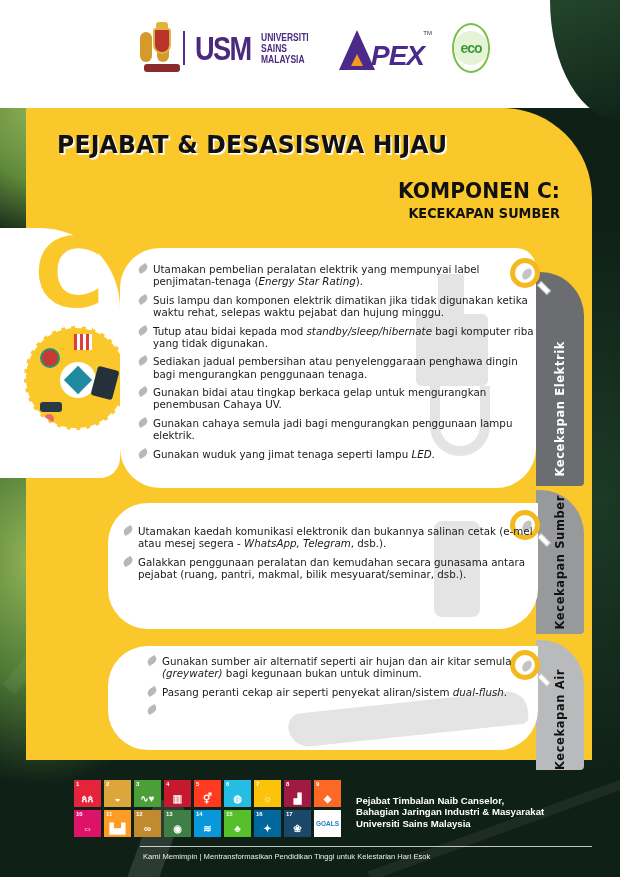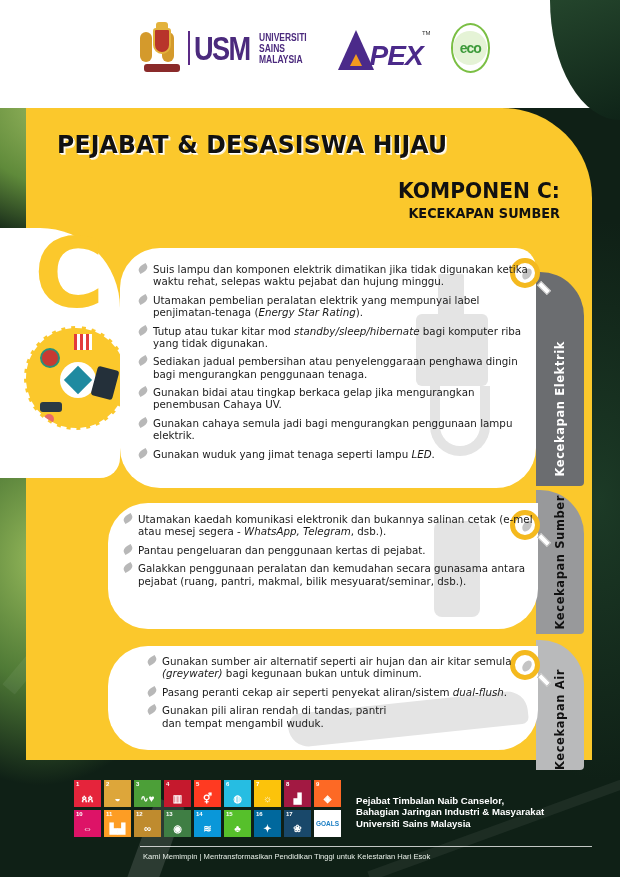--- a/index.html
+++ b/index.html
@@ -37,21 +37,21 @@
   .crest {
     width: 44px; height: 52px; position: relative;
   }
   .crest .shield { position:absolute; left:13px; top:6px; width:18px; height:26px; background:#b8342b; border-radius: 3px 3px 9px 9px; border:2px solid #e3b23c; }
   .crest .lion-l { position:absolute; left:0; top:10px; width:12px; height:30px; background:#d49a2c; border-radius:6px; }
   .crest .lion-r { position:absolute; right:0; top:10px; width:12px; height:30px; background:#d49a2c; border-radius:6px; }
   .crest .crown { position:absolute; left:16px; top:0; width:12px; height:8px; background:#e3b23c; border-radius:3px 3px 0 0; }
   .crest .ribbon { position:absolute; left:4px; bottom:2px; width:36px; height:8px; background:#8a2a2a; border-radius:3px; }
   .usm {
     display: flex; align-items: center; gap: 6px;
-    border-left: 2px solid #5b2a86; padding-left: 4px;
+    border-left: 2px solid #5b2a86; padding-left: 10px;
   }
   .usm-mark {
     font-family: "Liberation Sans", sans-serif; font-weight: 700;
     font-size: 34px; color: #4b2a7d; letter-spacing: -2px; line-height: 1;
     transform: scaleX(0.8); transform-origin: left;
   }
   .usm-text {
     font-family: "Liberation Sans", sans-serif; font-weight: 700;
     font-size: 10px; line-height: 11px; color: #4b2a7d; margin-left: -10px;
     transform: scaleX(0.85); transform-origin: left;
@@ -168,21 +168,21 @@
     position: relative; padding-left: 17px;
     font-family: "DejaVu Sans", sans-serif; font-size: 10.3px; line-height: 12.3px;
     color: #1a1a1a; margin-bottom: 6.2px;
     font-weight: 500;
   }
   .blist li .bullet {
     position: absolute; left: 2px; top: 2px; width: 10px; height: 7px;
     background: #b8b8b8; border-radius: 60% 0 60% 0; transform: rotate(-30deg);
   }
   .blist-1 { left: 136px; top: 263px; width: 400px; }
-  .blist-2 { left: 121px; top: 513px; width: 420px; }
+  .blist-2 { left: 121px; top: 525px; width: 420px; }
   .blist-3 { left: 145px; top: 655px; width: 410px; }
   .blist em { font-style: italic; }
 
   
   .sdg-grid {
     position: absolute; left: 74px; top: 780px; width: 270px;
     display: grid; grid-template-columns: repeat(9, 27px); gap: 3px 3px;
   }
   .sdg {
     width: 27px; height: 27px; position: relative;
@@ -284,39 +284,39 @@
 </div>
 <div class="card card-3">
   <div class="wm" style="left:180px;top:56px;width:240px;height:34px;border-radius:20px 30px 10px 30px;transform:rotate(-6deg);"></div>
 </div>
 
 <div class="lens" style="left:510px;top:258px;"></div>
 <div class="lens" style="left:510px;top:510px;"></div>
 <div class="lens" style="left:510px;top:650px;"></div>
 
 <ul class="blist blist-1">
+  <li><span class="bullet"></span><span>Utamakan pembelian peralatan elektrik yang mempunyai label penjimatan-tenaga (</span><em>Energy Star Rating</em><span>).</span></li>
   <li><span class="bullet"></span><span>Suis lampu dan komponen elektrik dimatikan jika tidak digunakan ketika waktu rehat, selepas waktu pejabat dan hujung minggu.</span></li>
-  <li><span class="bullet"></span><span>Utamakan pembelian peralatan elektrik yang mempunyai label penjimatan-tenaga (</span><em>Energy Star Rating</em><span>).</span></li>
-  <li><span class="bullet"></span><span>Tutup atau tukar kitar mod </span><em>standby/sleep/hibernate</em><span> bagi komputer riba yang tidak digunakan.</span></li>
+  <li><span class="bullet"></span><span>Tutup atau bidai kepada mod </span><em>standby/sleep/hibernate</em><span> bagi komputer riba yang tidak digunakan.</span></li>
   <li><span class="bullet"></span><span>Sediakan jadual pembersihan atau penyelenggaraan penghawa dingin bagi mengurangkan penggunaan tenaga.</span></li>
-  <li><span class="bullet"></span><span>Gunakan bidai atau tingkap berkaca gelap jika mengurangkan penembusan Cahaya UV.</span></li>
+  <li><span class="bullet"></span><span>Gunakan bidai atau tingkap berkaca gelap untuk mengurangkan penembusan Cahaya UV.</span></li>
   <li><span class="bullet"></span><span>Gunakan cahaya semula jadi bagi mengurangkan penggunaan lampu elektrik.</span></li>
   <li><span class="bullet"></span><span>Gunakan wuduk yang jimat tenaga seperti lampu </span><em>LED</em><span>.</span></li>
 </ul>
 
 <ul class="blist blist-2">
   <li><span class="bullet"></span><span>Utamakan kaedah komunikasi elektronik dan bukannya salinan cetak (e-mel atau mesej segera - </span><em>WhatsApp, Telegram</em><span>, dsb.).</span></li>
-  <li><span class="bullet"></span><span>Pantau pengeluaran dan penggunaan kertas di pejabat.</span></li>
+  <li><span class="bullet"></span></li>
   <li><span class="bullet"></span><span>Galakkan penggunaan peralatan dan kemudahan secara gunasama antara pejabat (ruang, pantri, makmal, bilik mesyuarat/seminar, dsb.).</span></li>
 </ul>
 
 <ul class="blist blist-3">
   <li><span class="bullet"></span><span>Gunakan sumber air alternatif seperti air hujan dan air kitar semula </span><em>(greywater)</em><span> bagi kegunaan bukan untuk diminum.</span></li>
   <li><span class="bullet"></span><span>Pasang peranti cekap air seperti penyekat aliran/sistem </span><em>dual-flush</em><span>.</span></li>
-  <li style="width:250px;"><span class="bullet"></span><span>Gunakan pili aliran rendah di tandas, pantri dan tempat mengambil wuduk.</span></li>
+  <li style="width:250px;"><span class="bullet"></span></li>
 </ul>
 
 <div class="sdg-grid" id="sdg-grid">
     <div class="sdg" style="background: rgb(229, 36, 59);"><span>1</span><span class="glyph">ጰጰ</span></div>
     <div class="sdg" style="background: rgb(221, 166, 58);"><span>2</span><span class="glyph">◒</span></div>
     <div class="sdg" style="background: rgb(76, 159, 56);"><span>3</span><span class="glyph">∿♥</span></div>
     <div class="sdg" style="background: rgb(197, 25, 45);"><span>4</span><span class="glyph">▥</span></div>
     <div class="sdg" style="background: rgb(255, 58, 33);"><span>5</span><span class="glyph">⚥</span></div>
     <div class="sdg" style="background: rgb(38, 189, 226);"><span>6</span><span class="glyph">◍</span></div>
     <div class="sdg" style="background: rgb(252, 195, 11);"><span>7</span><span class="glyph">☼</span></div>

